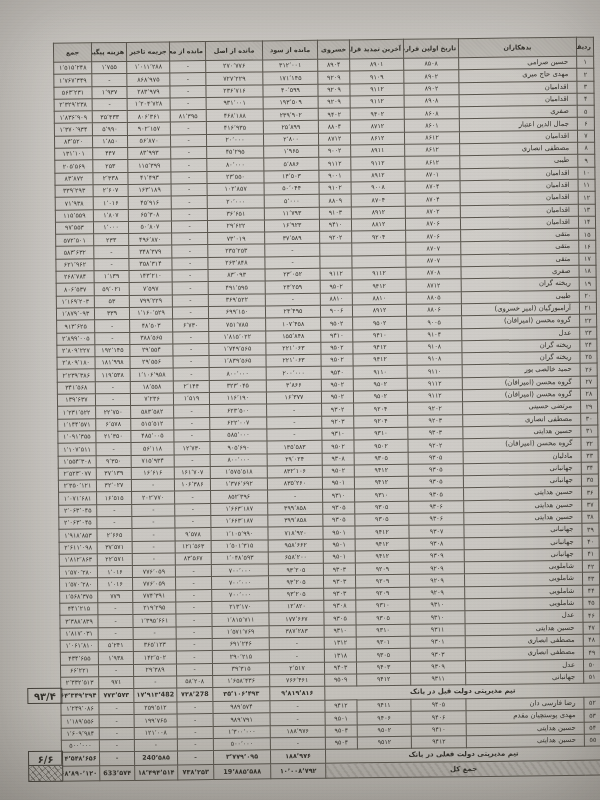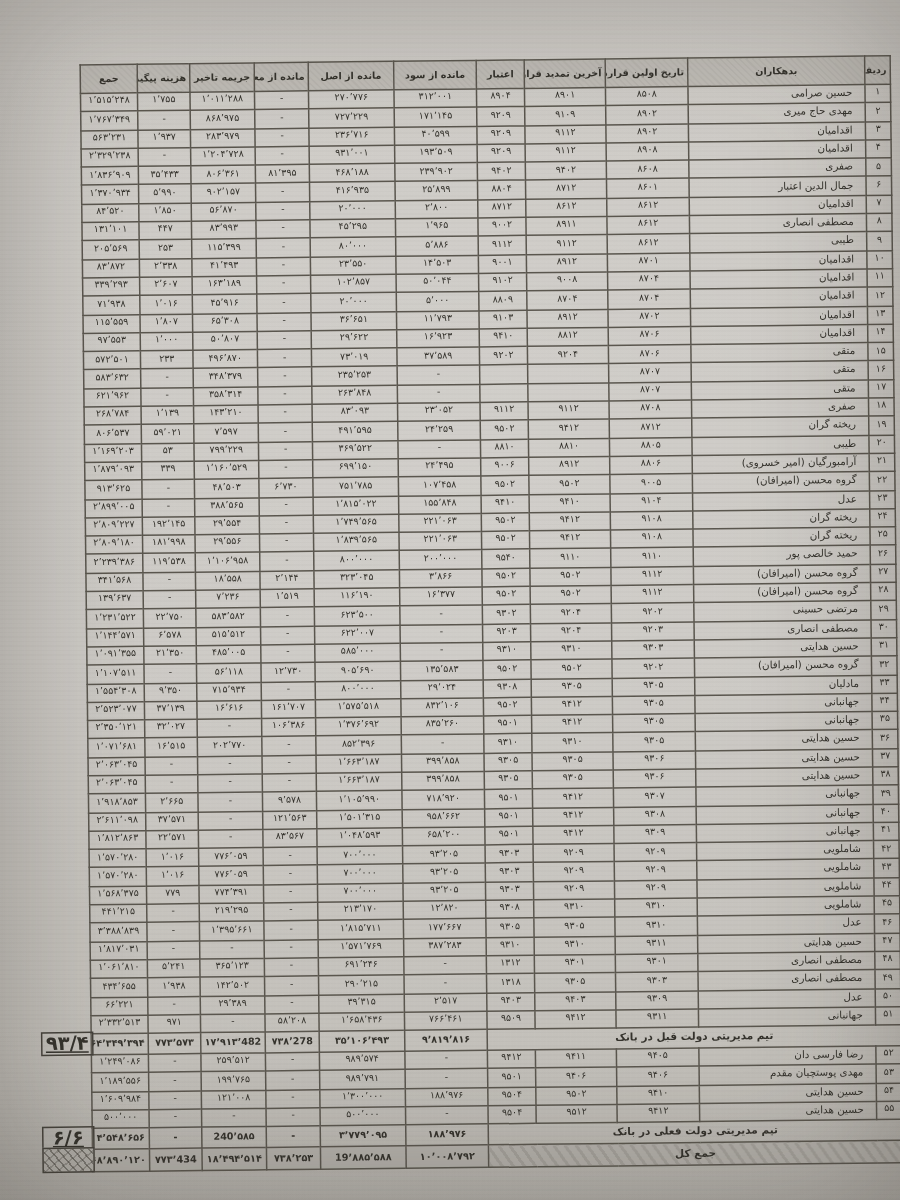--- a/index.html
+++ b/index.html
@@ -27,22 +27,22 @@
   tr.body-row td{font-size:6.3px;letter-spacing:-0.15px;}
   tr.body-row td.name-cell{font-size:6.9px;text-align:right;padding-right:8px;letter-spacing:0;}
   tr.summary-row{height:14px;}
   tr.summary-row td{font-size:6.4px;font-weight:bold;}
   tr.summary-row td.summary-label{font-size:7px;}
   tr.total-row{height:15px;}
   tr.total-row td{background:#b2afa9;font-weight:bold;font-size:6.5px;}
   tr.total-row td.summary-label{background-image:repeating-linear-gradient(55deg, rgba(70,66,58,0.14) 0 2px, transparent 2px 6px);}
 
   .side-box{position:absolute;left:24px;width:33px;border:1.2px solid #45423b;
-    color:#34322c;font-size:13px;font-weight:bold;display:flex;align-items:center;justify-content:center;
-    background:rgba(255,255,255,0.04);text-decoration:underline;}
+    color:#34322c;font-size:10px;font-weight:bold;display:flex;align-items:center;justify-content:center;
+    background:rgba(255,255,255,0.04);}
   .side-box.hatched{background-image:repeating-linear-gradient(50deg, rgba(55,52,45,0.45) 0 1px, transparent 1px 4px),
                     repeating-linear-gradient(-40deg, rgba(55,52,45,0.25) 0 1px, transparent 1px 5px);
     background-color:#b2afa9;}
   #side-a{top:685px;height:14px;}
   #side-b{top:748px;height:14px;text-align:center;}
   #side-c{top:762px;height:15px;}
 </style>
 </head>
 <body>
 
@@ -63,21 +63,21 @@
         <col style="width:43px">
           <col style="width:35px">
           <col style="width:38px">
       </colgroup>
       <thead>
         <tr>
           <th>ردیف</th>
           <th>بدهکاران</th>
           <th>تاریخ اولین قرارداد</th>
           <th>آخرین تمدید قرارداد</th>
-          <th>اعتبار</th>
+          <th>خسروی</th>
           <th>مانده از سود</th>
           <th>مانده از اصل</th>
           <th>مانده از معافی</th>
           <th>جریمه تاخیر</th>
           <th>هزینه پیگیری</th>
           <th>جمع</th>
         </tr>
       </thead>
       <tbody>
           <tr class="body-row">
@@ -812,21 +812,21 @@
             <td>240٬۵۸۵</td>
             <td>-</td>
             <td>۴٬۵۴۸٬۶۵۶</td>
           </tr>
           <tr class="summary-row total-row">
             <td colspan="5" class="summary-label">جمع کل</td>
             <td>۱۰٬۰۰۸٬۷۹۲</td>
             <td>19٬۸۸۵٬۵۸۸</td>
             <td>۷۳۸٬۲۵۳</td>
             <td>۱۸٬۴۹۴٬۵۱۴</td>
-            <td>۷۷۳٬434</td>
+            <td>633٬۵۷۴</td>
             <td>۶۸٬۸۹۰٬۱۲۰</td>
           </tr>
         </tbody>
     </table>
 
     <div class="side-box" id="side-a">۹۳/۴</div>
     <div class="side-box" id="side-b">۶/۶</div>
     <div class="side-box hatched" id="side-c"></div>
 
   </div>

